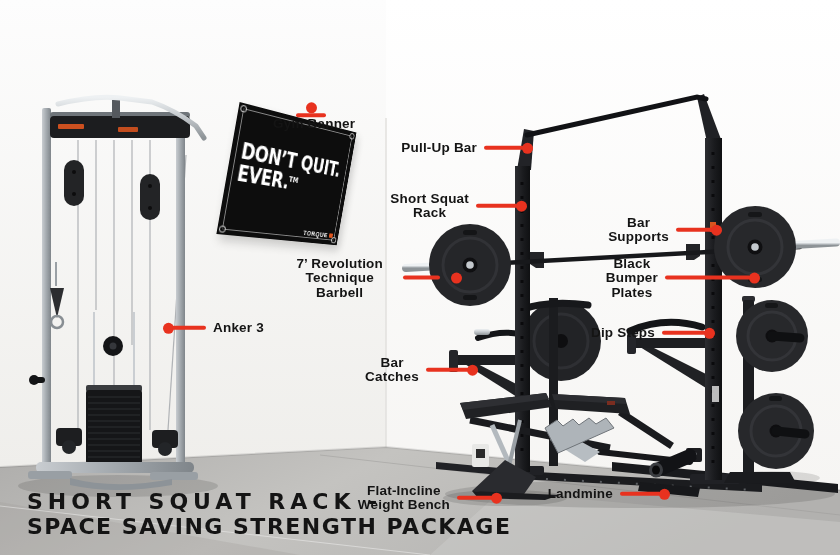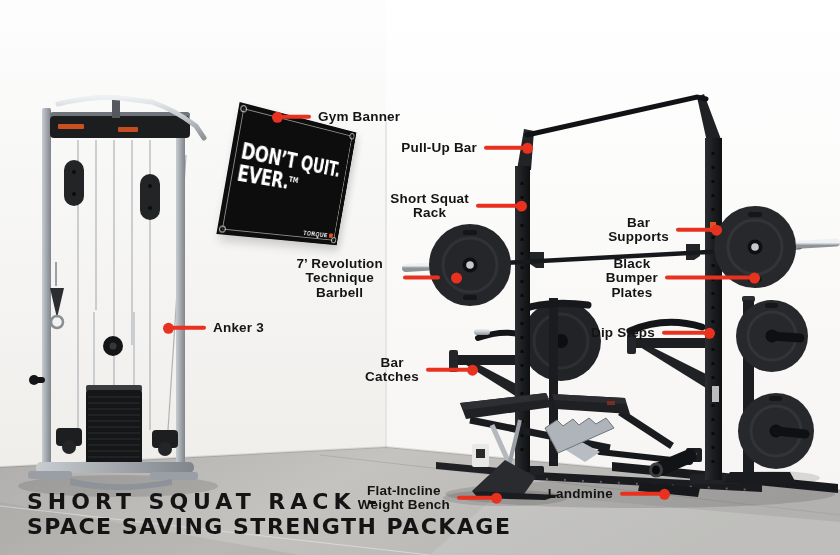--- a/index.html
+++ b/index.html
@@ -283,21 +283,21 @@
     <div class="banner-slogan">
       <div>DON’T QUIT.</div>
       <div><span>EVER.</span><span class="tm">TM</span></div>
     </div>
     <div class="banner-brand">
       <span>TORQUE</span>
       <span class="brand-sq"></span>
     </div>
   </div>
 
-  <div class="callout from-left" style="left:272px;top:117px;">
+  <div class="callout from-left" style="left:266px;top:117px;flex-direction:column;">
     <span class="co-dot"></span>
     <span class="co-line" style="width:30px"></span>
     <span class="co-label">Gym Banner</span>
   </div>
 
   <div class="callout from-right" style="right:313px;top:206px;">
     <span class="co-label">Short Squat
 Rack</span>
     <span class="co-line" style="width:42px"></span>
     <span class="co-dot"></span>

